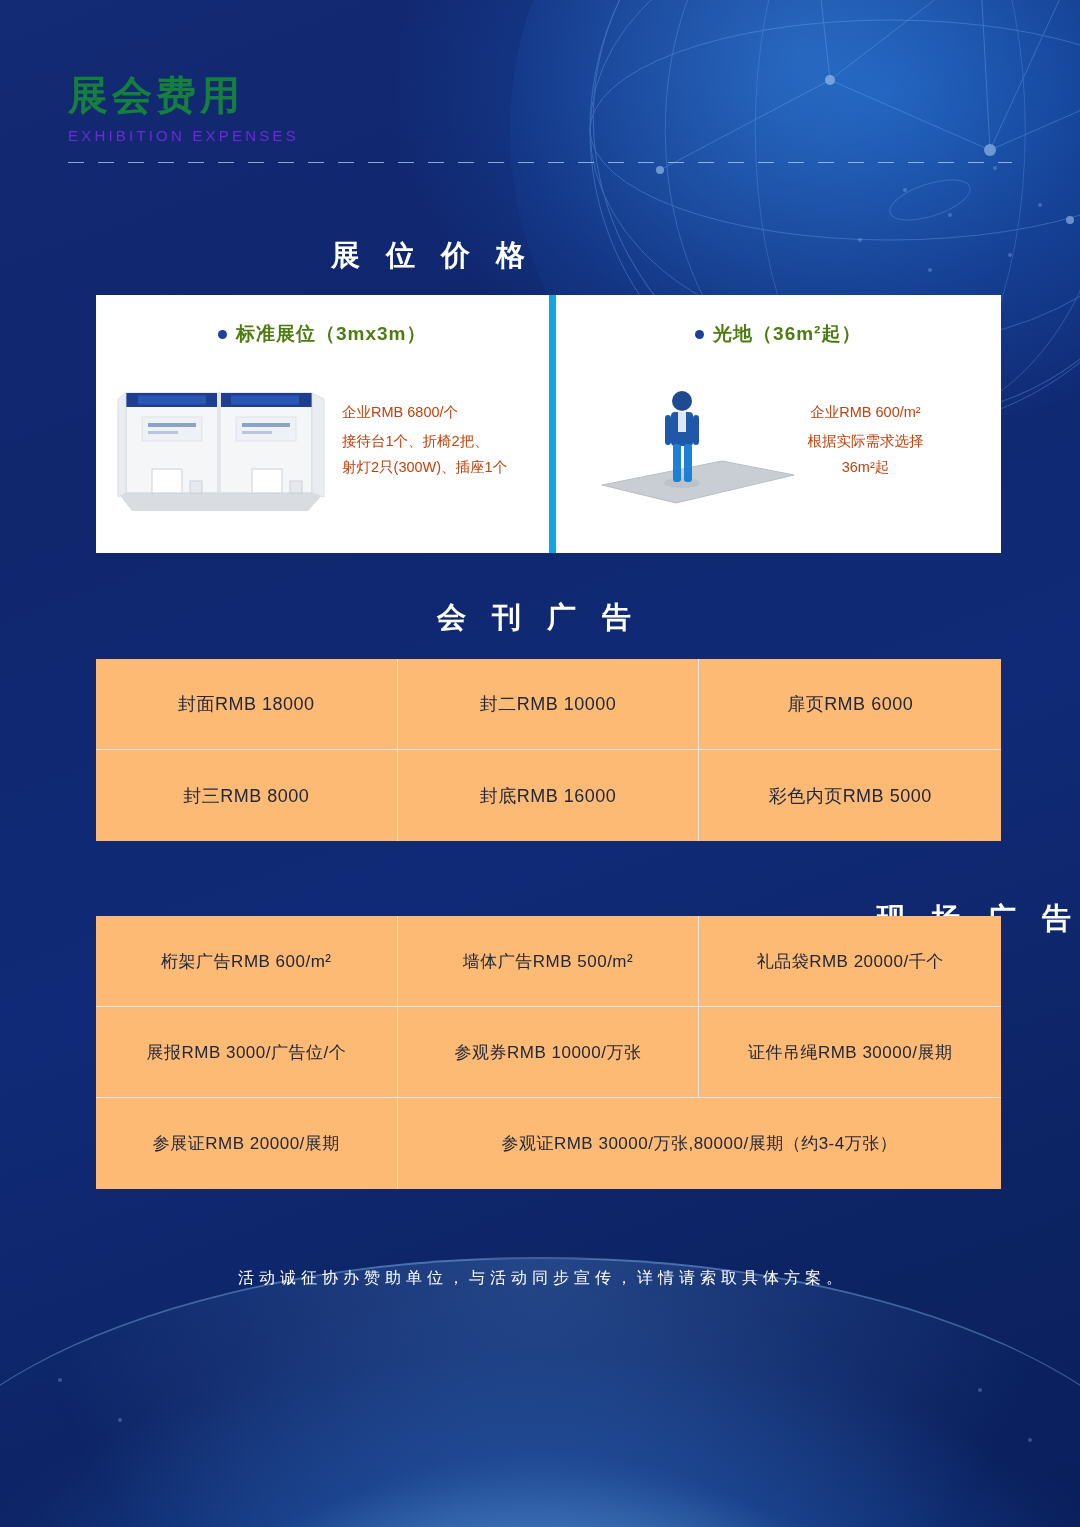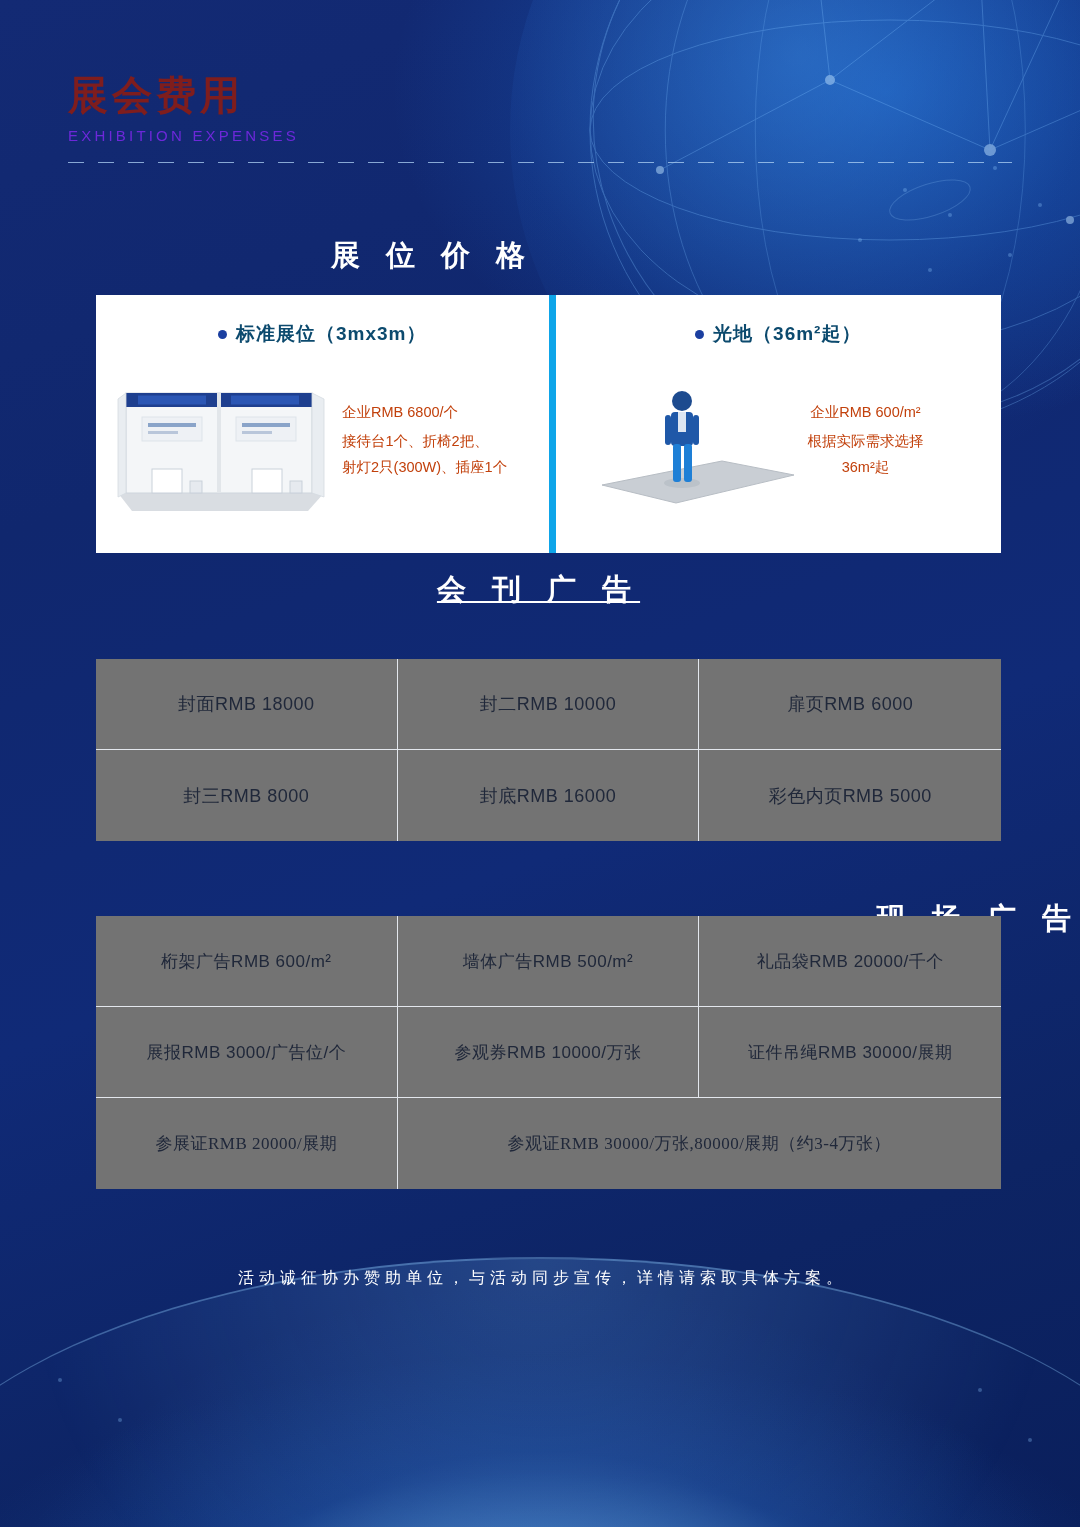--- a/index.html
+++ b/index.html
@@ -52,21 +52,21 @@
 
   
   .header {
     position: absolute;
     top: 72px; left: 68px;
     width: 944px;
   }
   .header-title {
     font-size: 40px;
     font-weight: bold;
-    color: #7f1d1d;
+    color: #15803d;
     letter-spacing: 4px;
     line-height: 1.15;
   }
   .header-sub {
     margin-top: 9px;
     font-size: 15px;
     letter-spacing: 3.2px;
     color: #6d28d9;
     font-family: "Liberation Sans", sans-serif;
   }
@@ -107,21 +107,21 @@
     padding: 26px 16px 0 16px;
   }
   .booth-col + .booth-col { border-left: 7px solid #0ea5e9; }
   .booth-head {
     display: flex;
     align-items: center;
     justify-content: center;
     gap: 9px;
     font-size: 19px;
     font-weight: bold;
-    color: #0c4a6e;
+    color: #4d7c0f;
     letter-spacing: 1px;
   }
   .bullet {
     width: 9px; height: 9px; border-radius: 50%;
     background: #1b3fa0;
     display: inline-block;
   }
   .booth-body {
     margin-top: 18px;
     display: flex;
@@ -145,54 +145,54 @@
   .booth-col.ground .booth-text { text-align: center; }
 
   
   .stand { position: absolute; inset: 0; }
 
   
   .grid {
     position: absolute;
     left: 96px;
     width: 905px;
-    background: #737373;
+    background: #fdba74;
     display: grid;
   }
   .cell {
     border-right: 1px solid #e3e7ed;
     border-bottom: 1px solid #e3e7ed;
     display: flex;
     align-items: center;
     justify-content: center;
     font-size: 18px;
     color: #20283a;
     letter-spacing: 0.5px;
     padding: 0 8px;
     text-align: center;
   }
   .grid .cell:nth-child(3n) { border-right: none; }
   .grid .cell.span2 { grid-column: span 2; }
 
-  .ads-title { position: absolute; top: 570px; left: 0; width: 1068px; text-decoration: underline; }
+  .ads-title { position: absolute; top: 598px; left: 0; width: 1068px; }
   .ads-grid {
     top: 659px;
     grid-template-columns: 1fr 1fr 1fr;
     grid-auto-rows: 91px;
   }
   .ads-grid .cell:nth-child(n+4) { border-bottom: none; }
 
   .onsite-title { position: absolute; top: 899px; left: 0; width: 1080px; text-align: right; }
   .onsite-grid {
     top: 916px;
     grid-template-columns: 1fr 1fr 1fr;
     grid-auto-rows: 91px;
   }
   .onsite-grid .cell { font-size: 17px; }
-  .onsite-grid .cell:nth-child(n+7) { border-bottom: none; font-family: Liberation Serif, serif; }
+  .onsite-grid .cell:nth-child(n+7) { border-bottom: none; }
   .onsite-grid .cell.span2 { border-right: none; }
 
   .footer-note {
     position: absolute;
     top: 1268px; left: 0;
     width: 1080px;
     text-align: center;
     color: #ffffff;
     font-size: 16px;
     letter-spacing: 5px;

